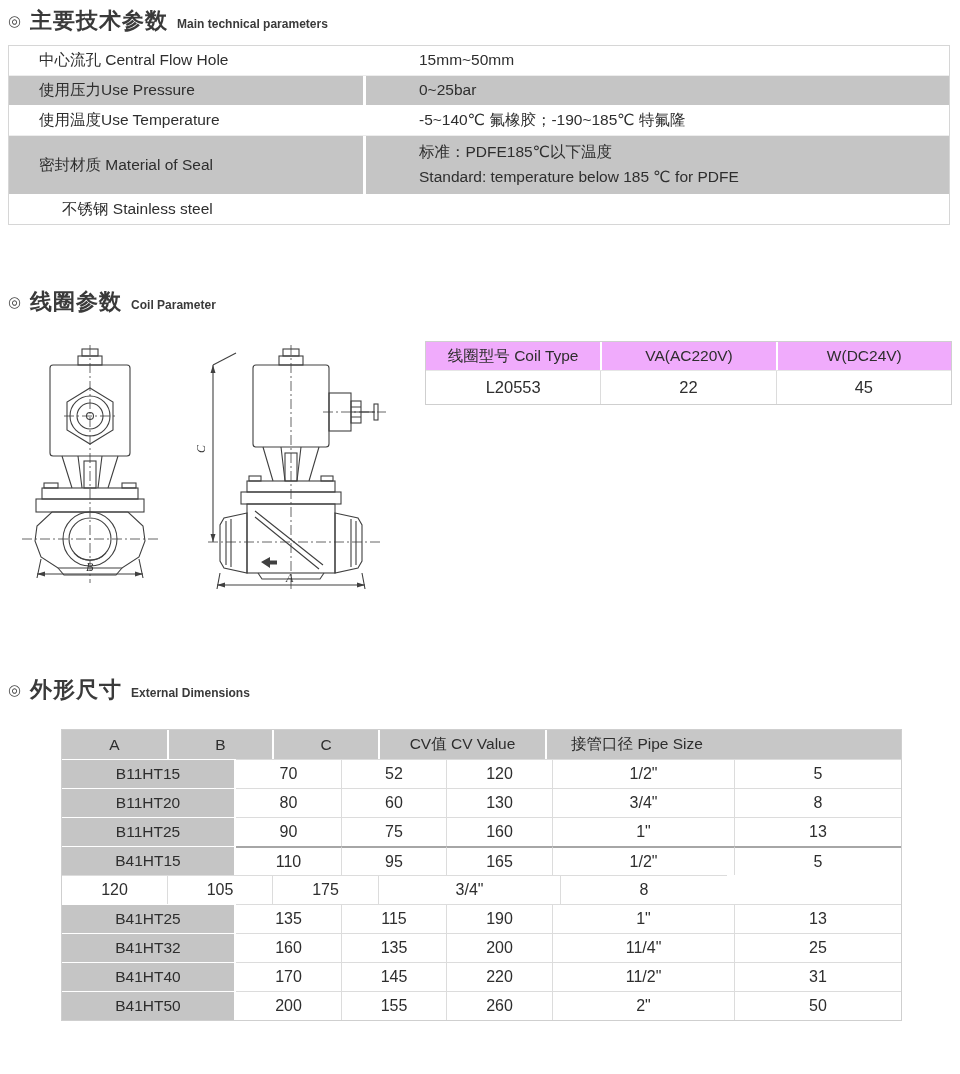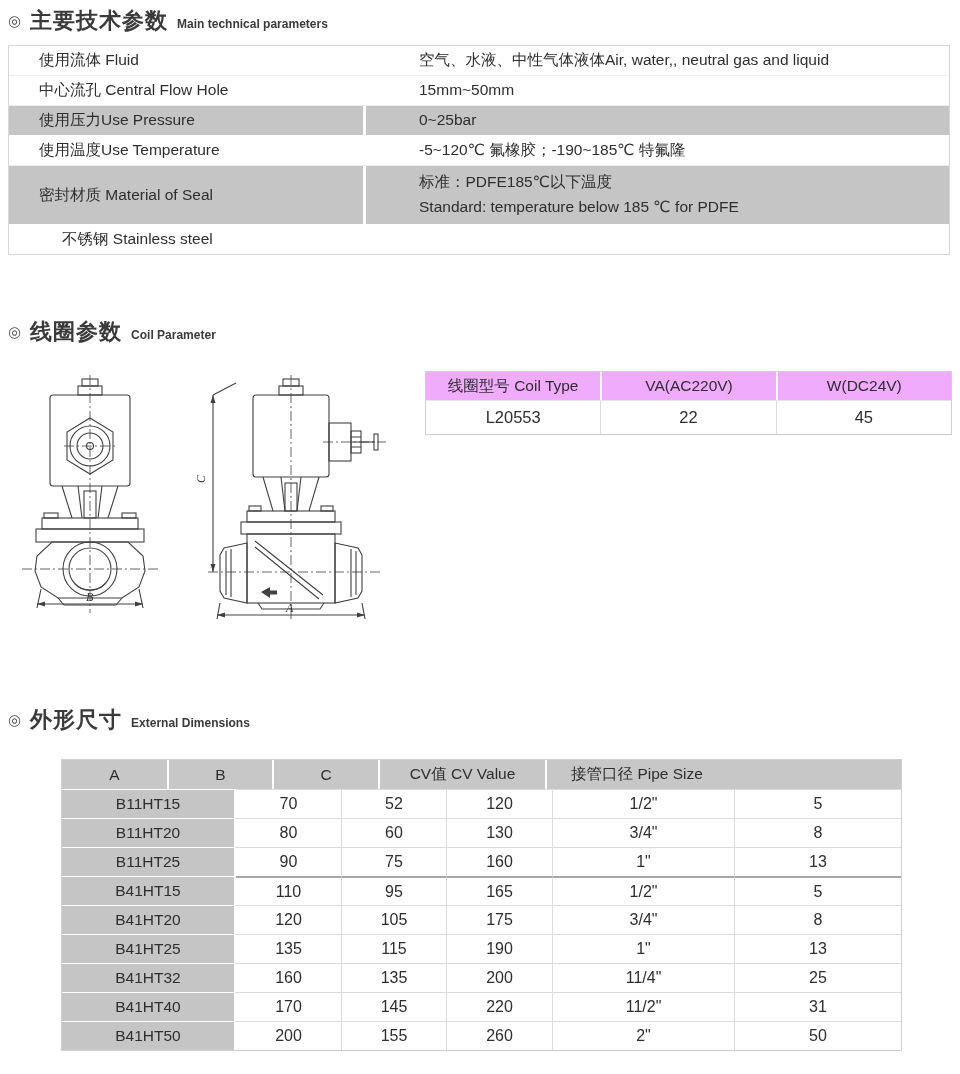--- a/index.html
+++ b/index.html
@@ -66,34 +66,30 @@
 
   <section>
     <h2 class="sec-title">
       <span class="bullet">◎</span>
       <span class="zh">主要技术参数</span>
       <span class="en">Main technical parameters</span>
     </h2>
 
     <div class="params-table">
       <div class="p-row">
-        <div class="p-label">使用流体 Fluid</div>
-        <div class="p-value">空气、水液、中性气体液体Air, water,, neutral gas and liquid</div>
-      </div>
-      <div class="p-row">
         <div class="p-label">中心流孔 Central Flow Hole</div>
         <div class="p-value">15mm~50mm</div>
       </div>
       <div class="p-row gray">
         <div class="p-label">使用压力Use Pressure</div>
         <div class="p-value">0~25bar</div>
       </div>
       <div class="p-row">
         <div class="p-label">使用温度Use Temperature</div>
-        <div class="p-value">-5~120℃ 氟橡胶；-190~185℃ 特氟隆</div>
+        <div class="p-value">-5~140℃ 氟橡胶；-190~185℃ 特氟隆</div>
       </div>
       <div class="p-row gray tall">
         <div class="p-label">密封材质 Material of Seal</div>
         <div class="p-value">标准：PDFE185℃以下温度
 Standard: temperature below 185 ℃ for PDFE</div>
       </div>
       <div class="p-row">
         <div class="p-value">不锈钢 Stainless steel</div>
       </div>
     </div>
@@ -234,21 +230,20 @@
       </div>
       <div class="d-row sep">
         <div class="d-model w-model">B41HT15</div>
         <div class="d-cell w-a cA">110</div>
         <div class="d-cell w-b">95</div>
         <div class="d-cell w-c">165</div>
         <div class="d-cell w-pipe">1/2"</div>
         <div class="d-cell w-cv">5</div>
       </div>
       <div class="d-row">
-        <div class="d-model w-model">B41HT20</div>
         <div class="d-cell w-a cA">120</div>
         <div class="d-cell w-b">105</div>
         <div class="d-cell w-c">175</div>
         <div class="d-cell w-pipe">3/4"</div>
         <div class="d-cell w-cv">8</div>
       </div>
       <div class="d-row">
         <div class="d-model w-model">B41HT25</div>
         <div class="d-cell w-a cA">135</div>
         <div class="d-cell w-b">115</div>

